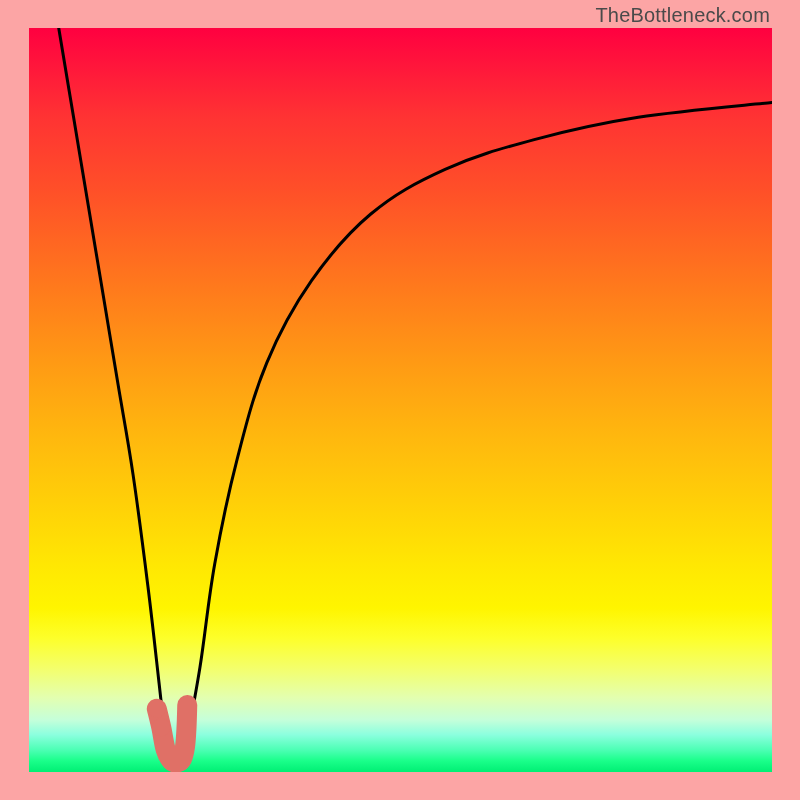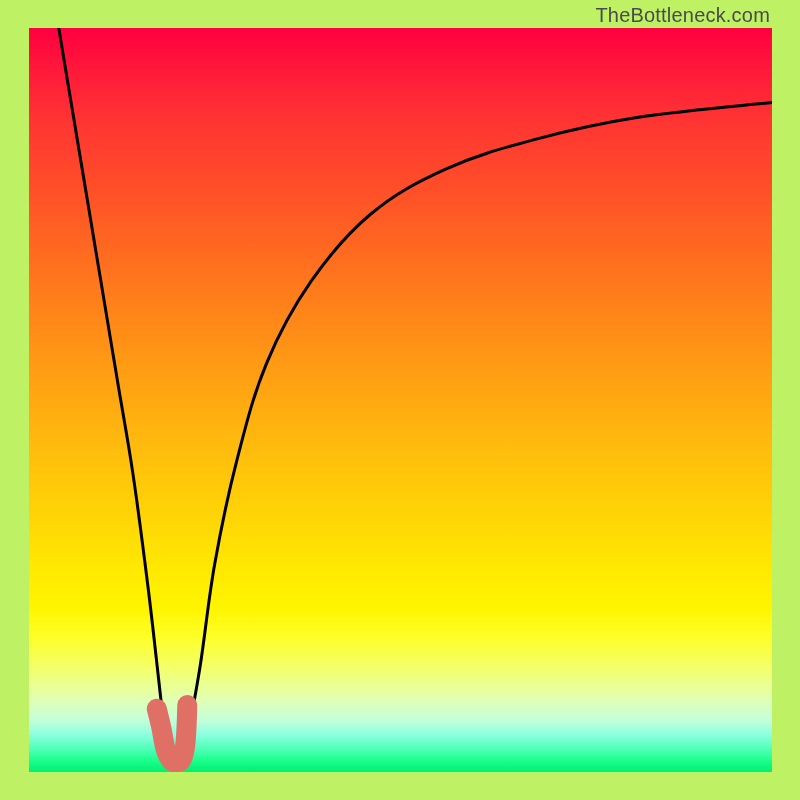--- a/index.html
+++ b/index.html
@@ -8,21 +8,21 @@
     width: 800px;
     height: 800px;
     overflow: hidden;
     background: #000;
     font-family: Arial, Helvetica, sans-serif;
   }
   .frame {
     position: absolute;
     left: 0; top: 0;
     width: 800px; height: 800px;
-    background: #bef264;
+    background: #fca5a5;
   }
   .plot {
     position: absolute;
     left: 29px;
     top: 28px;
     width: 743px;
     height: 744px;
     overflow: hidden;
   }
   .gradient {

